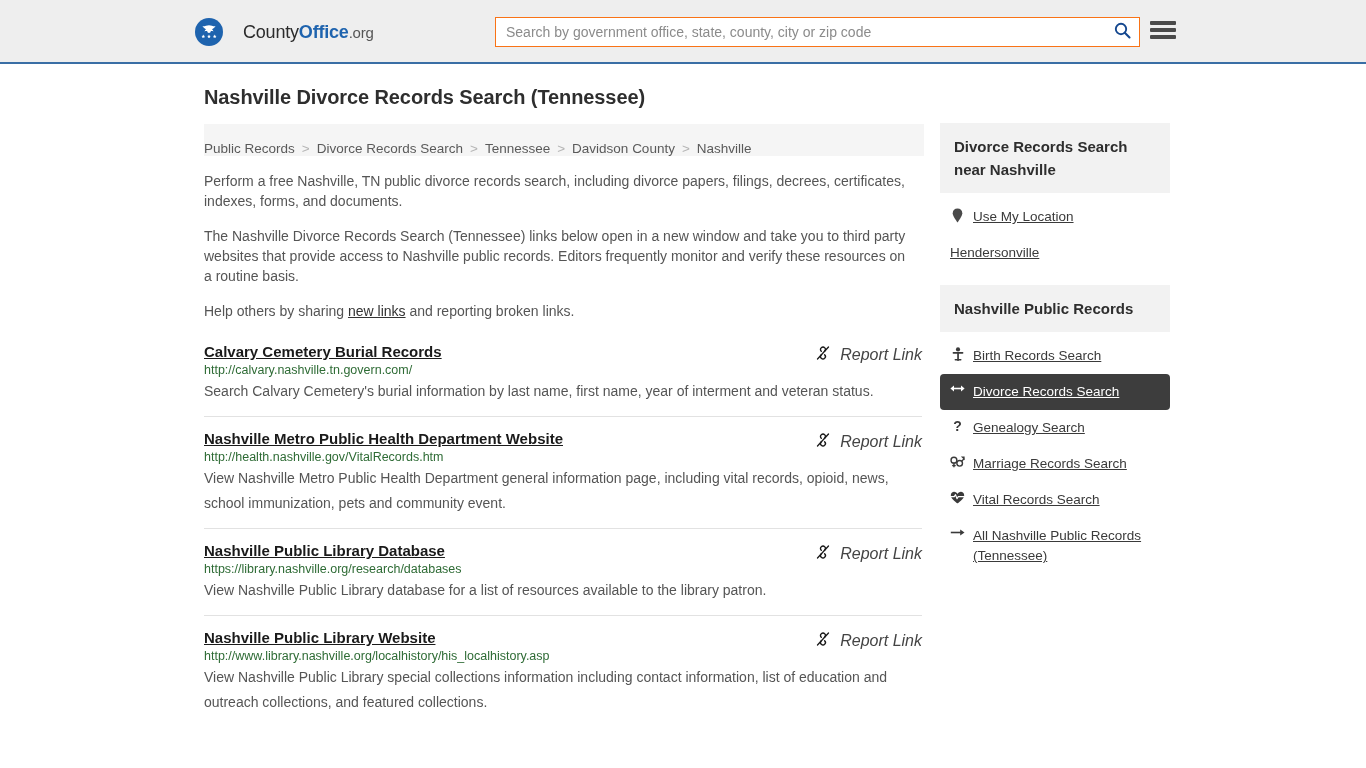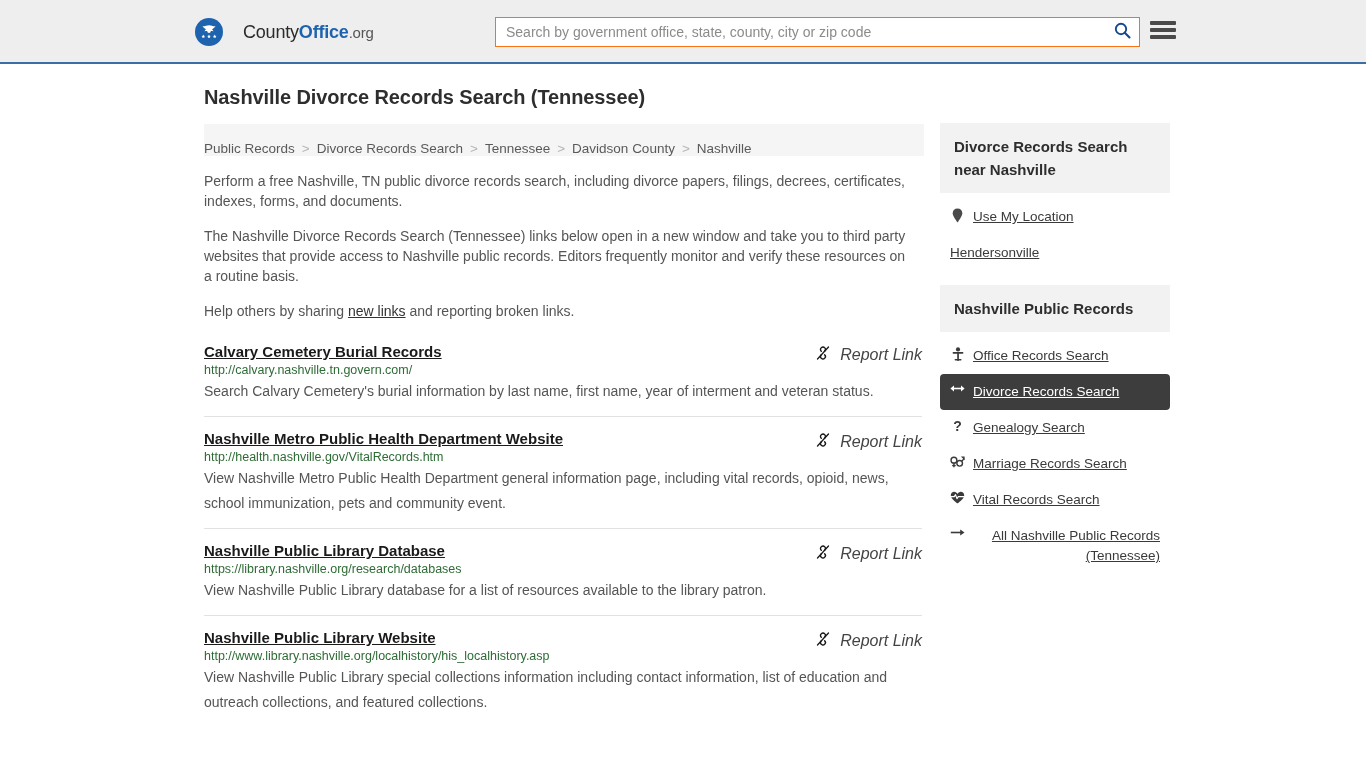--- a/index.html
+++ b/index.html
@@ -226,21 +226,20 @@
     width: 15px;
     flex: none;
     display: flex;
     justify-content: center;
     align-items: center;
     padding-top: 1px;
     color: #3a3a3a;
   }
   .side-item .side-label {
     text-decoration: underline;
-    text-align: right;
   }
   .side-item.active {
     background: #3d3d3d;
     color: #ffffff;
   }
   .side-item.active .ico { color: #ffffff; }
   .side-item.plain { padding-left: 10px; }
   .gap { height: 14px; }
 </style>
 </head>
@@ -398,21 +397,21 @@
 
       <div class="side-item">
         <span class="ico">
           <svg width="12" height="14" viewBox="0 0 12 14">
             <circle cx="6" cy="2.4" r="2.1" fill="#3a3a3a"></circle>
             <rect x="0.6" y="5.0" width="10.8" height="1.7" rx="0.8" fill="#3a3a3a"></rect>
             <rect x="5.2" y="5.0" width="1.7" height="8.8" fill="#3a3a3a"></rect>
             <rect x="2.6" y="11.9" width="6.9" height="1.6" rx="0.7" fill="#3a3a3a" transform="rotate(0 6 12.7)"></rect>
           </svg>
         </span>
-        <span class="side-label">Office Records Search</span>
+        <span class="side-label">Birth Records Search</span>
       </div>
 
 
       <div class="side-item active">
         <span class="ico">
           <svg width="15" height="11" viewBox="0 0 15 11">
             <line x1="2.5" y1="5.5" x2="12.5" y2="5.5" stroke="#ffffff" stroke-width="1.6"></line>
             <polygon points="0.4,5.5 4.0,2.6 4.0,8.4" fill="#ffffff"></polygon>
             <polygon points="14.6,5.5 11.0,2.6 11.0,8.4" fill="#ffffff"></polygon>
           </svg>

